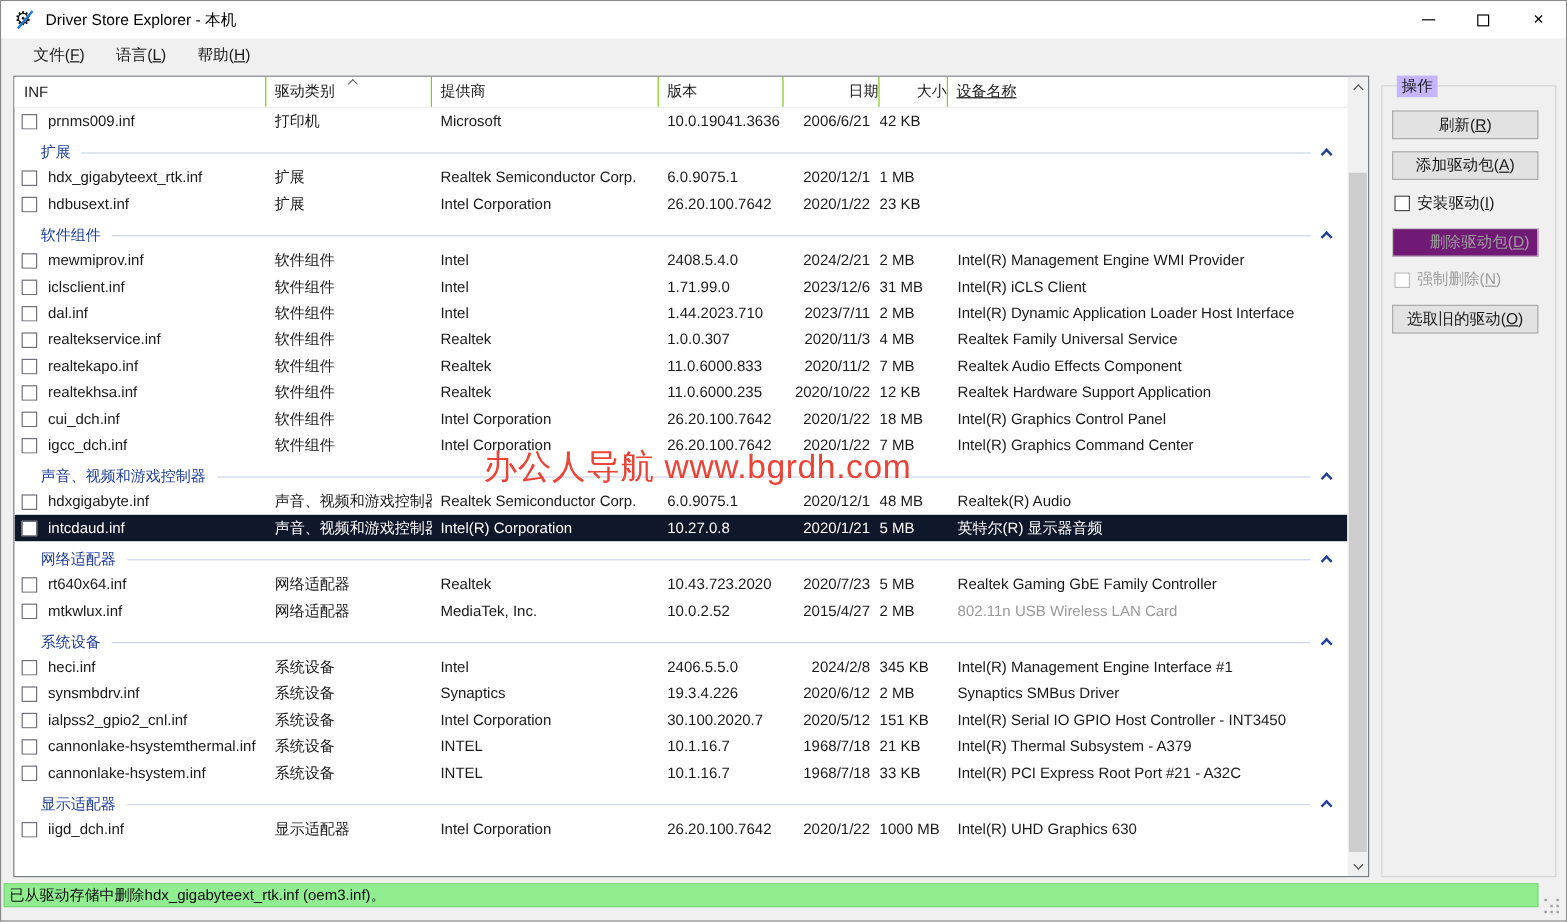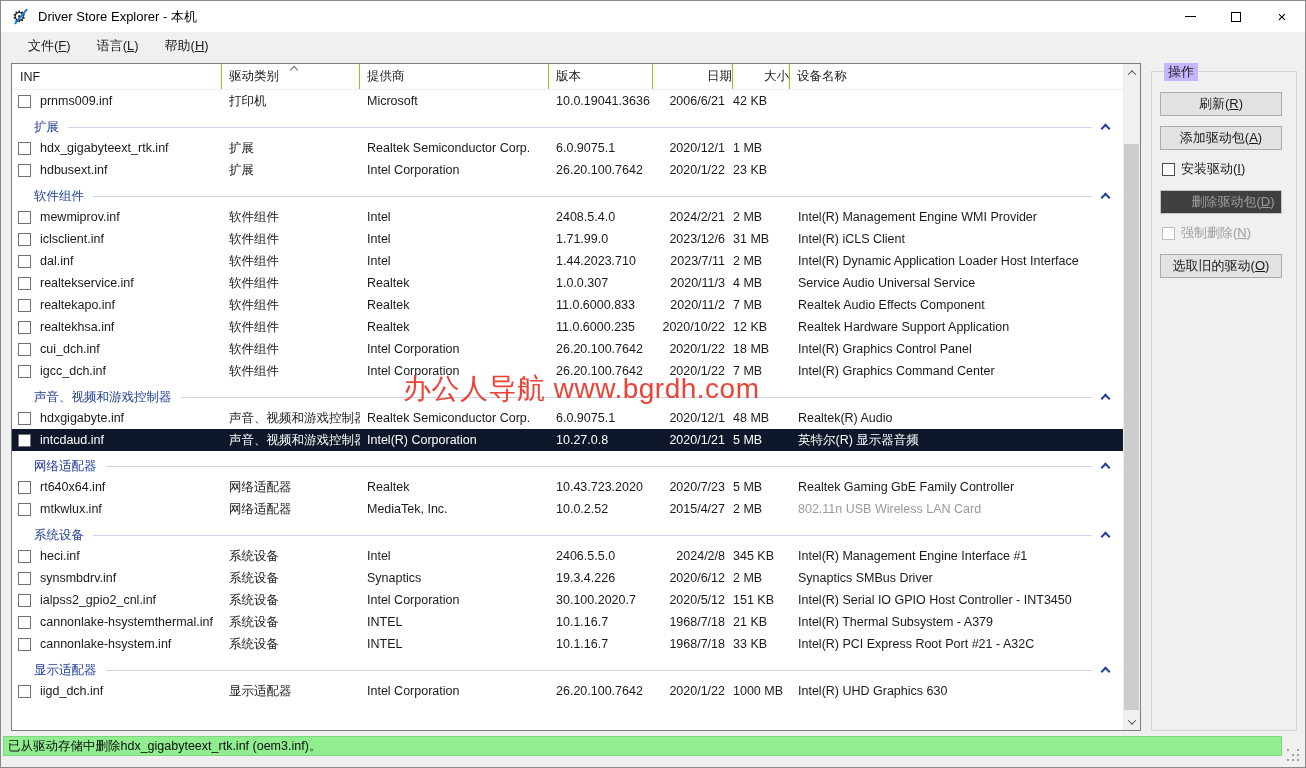--- a/index.html
+++ b/index.html
@@ -58,21 +58,21 @@
   .sb-up { top:0; } .sb-down { bottom:0; }
   .sb-chev-up { width:6px; height:6px; border-left:1px solid #505050; border-top:1px solid #505050; transform:rotate(45deg) translate(1px,1px); }
   .sb-chev-down { width:6px; height:6px; border-right:1px solid #505050; border-bottom:1px solid #505050; transform:rotate(45deg) translate(-1px,-1px); }
   .sb-thumb { position:absolute; left:1px; right:1px; top:80px; bottom:20px; background:#cdcdcd; }
 
   
   .groupbox { position:absolute; left:1150px; top:70px; width:146px; height:660px; border:1px solid #d5d5d5; }
   .groupbox-label { position:absolute; top:-9px; left:12px; background:#c4b5fd; padding:0 4px; font-size:13px; color:#1a1a1a; }
   .actions-controls { padding:20px 14px 0 8px; }
   .abtn { display:block; width:100%; height:24px; margin-bottom:10px; background:#e2e2e2; border:1px solid #acacac; font-size:13px; color:#1a1a1a; text-align:center; line-height:22px; font-family:"Liberation Sans", sans-serif; }
-  .abtn.disabled { background:#404040; border-color:#c3c3c3; color:#9d9d9d;padding-left:24px; }
+  .abtn.disabled { background:#701a75; border-color:#c3c3c3; color:#9d9d9d;padding-left:24px; }
   .acheck { display:flex; align-items:center; margin:4px 0 12px 2px; font-size:13px; color:#1a1a1a; }
   .acheck .box { width:13px; height:13px; border:1px solid #4d4d4d; background:#fff; margin-right:6px; flex:0 0 13px; }
   .acheck.disabled { color:#9d9d9d; }
   .acheck.disabled .box { border-color:#bdbdbd; }
 
   
   .statusbar { position:absolute; left:2px; right:23px; bottom:11px; height:20px; background:#90ee90; border:1px solid #7fd87f; font-size:12.5px; color:#0c0c0c; line-height:18px; padding-left:4px; white-space:nowrap; overflow:hidden; }
   .grip { position:absolute; right:5px; bottom:5px; width:13px; height:13px; }
   .grip i { position:absolute; width:2px; height:2px; background:#9d9d9d;
             box-shadow: 10px 0 #9d9d9d, 5px 5px #9d9d9d, 10px 5px #9d9d9d, 0 10px #9d9d9d, 5px 10px #9d9d9d, 10px 10px #9d9d9d; }
@@ -123,21 +123,21 @@
           </div>
           <div class="hcell al-left" style="width: 104px;">
             <span class="hlabel">版本</span>
           </div>
           <div class="hcell al-right" style="width: 80px;">
             <span class="hlabel">日期</span>
           </div>
           <div class="hcell al-right" style="width: 57px;">
             <span class="hlabel">大小</span>
           </div>
-          <div class="hcell al-left" style="flex: 1 1 0%;">
+          <div class="hcell al-left" style="flex: 1 1 0%; text-decoration: underline;">
             <span class="hlabel">设备名称</span>
           </div>
         </div>
       <div class="rows">
           <div class="row">
     <div class="cell c-inf">
               <span class="cb"></span>
               <span class="inf-name">prnms009.inf</span>
             </div>
     <div class="cell c-cat">打印机</div>
@@ -220,21 +220,21 @@
           <div class="row">
     <div class="cell c-inf">
               <span class="cb"></span>
               <span class="inf-name">realtekservice.inf</span>
             </div>
     <div class="cell c-cat">软件组件</div>
     <div class="cell c-prov">Realtek</div>
     <div class="cell c-ver">1.0.0.307</div>
     <div class="cell c-date">2020/11/3</div>
     <div class="cell c-size">4 MB</div>
-    <div class="cell c-dev">Service Audio Universal Service</div>
+    <div class="cell c-dev">Realtek Family Universal Service</div>
   </div>
           <div class="row">
     <div class="cell c-inf">
               <span class="cb"></span>
               <span class="inf-name">realtekapo.inf</span>
             </div>
     <div class="cell c-cat">软件组件</div>
     <div class="cell c-prov">Realtek</div>
     <div class="cell c-ver">11.0.6000.833</div>
     <div class="cell c-date">2020/11/2</div>

